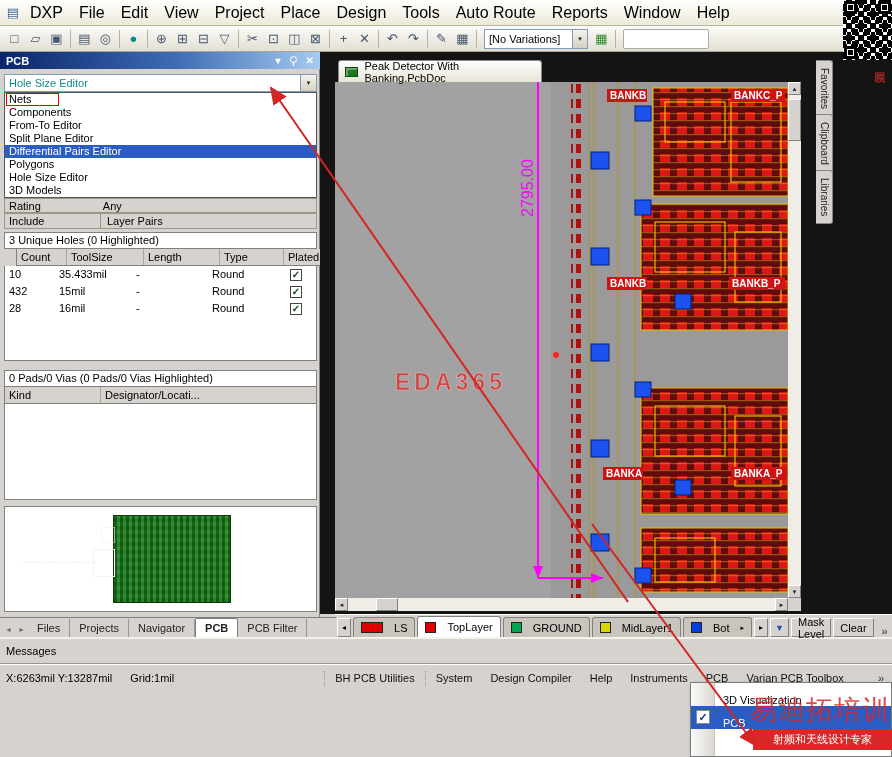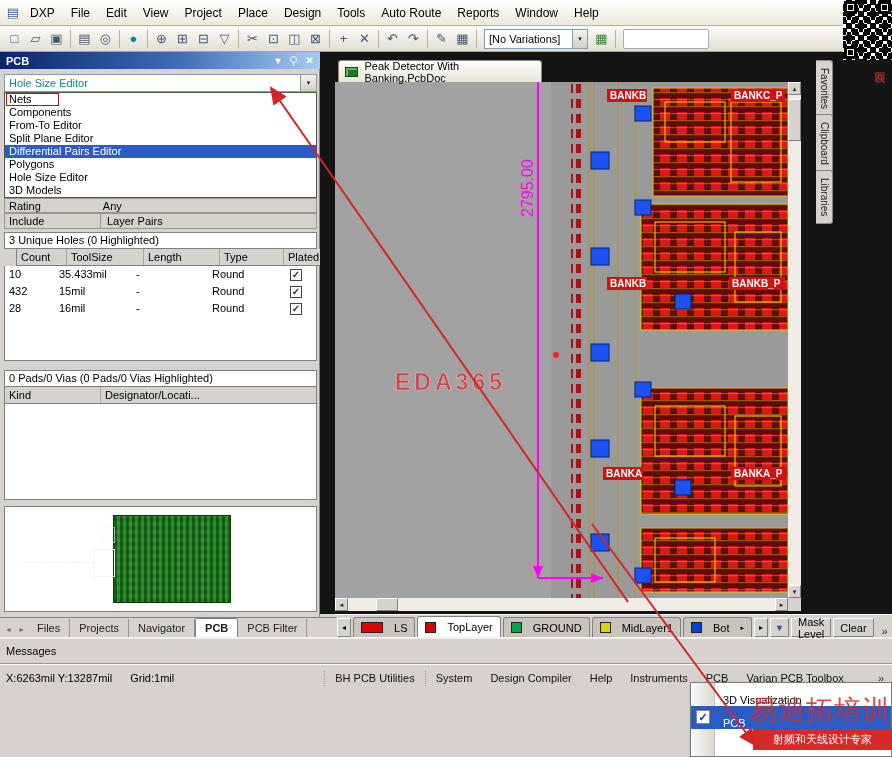--- a/index.html
+++ b/index.html
@@ -2,21 +2,21 @@
 <html><head>
 <meta charset="utf-8">
 <style>
 *{margin:0;padding:0;box-sizing:border-box}
 body{background:#8a8a8a;font-family:"Liberation Sans",sans-serif}
 #app{position:relative;width:892px;height:757px;background:#d6d3ce;overflow:hidden;font-size:11px;color:#000}
 .abs{position:absolute}
 
 .menubar{left:0;top:0;width:892px;height:26px;background:linear-gradient(#ffffff,#ece9d8);border-bottom:1px solid #b8b4a4;display:flex;align-items:center;padding-left:4px}
 .appicon{width:18px;color:#3a6ea5;font-size:13px;text-align:center}
-.mi{padding:5px 8px;font-size:12px;cursor:default}
+.mi{padding:5px 8px;font-size:16px;cursor:default}
 .toolbar{left:0;top:26px;width:892px;height:26px;background:linear-gradient(#fbfbf8,#e2dfd2);border-bottom:1px solid #aca899;display:flex;align-items:center;padding-left:4px}
 .tbi{width:21px;height:20px;display:inline-flex;align-items:center;justify-content:center;font-size:13px;color:#44566e;border-radius:2px}
 .tbi.teal{color:#038c8c}.tbi.green{color:#2e8b2e}
 .sep{width:1px;height:18px;background:#b4b0a2;margin:0 3px;flex:none}
 .combo{height:20px;background:#fff;border:1px solid #7f9db9;display:flex;align-items:center;font-size:11px;padding-left:4px}
 .combo .ddbtn{margin-left:auto;width:15px;height:100%;background:linear-gradient(#f4f3ee,#d4d0c0);border-left:1px solid #7f9db9;display:flex;align-items:center;justify-content:center;font-size:7px;color:#222}
 .flatbox{height:20px;background:#fff;border:1px solid #aaa;border-radius:2px}
 
 .panelhdr{left:0;top:52px;width:320px;height:17px;background:linear-gradient(90deg,#0a246a,#3e6cb4 55%,#a6caf0);color:#fff;font-weight:bold;display:flex;align-items:center;padding:0 6px;gap:8px}
 .hic{color:#fff;font-size:10px;line-height:10px;cursor:default}

